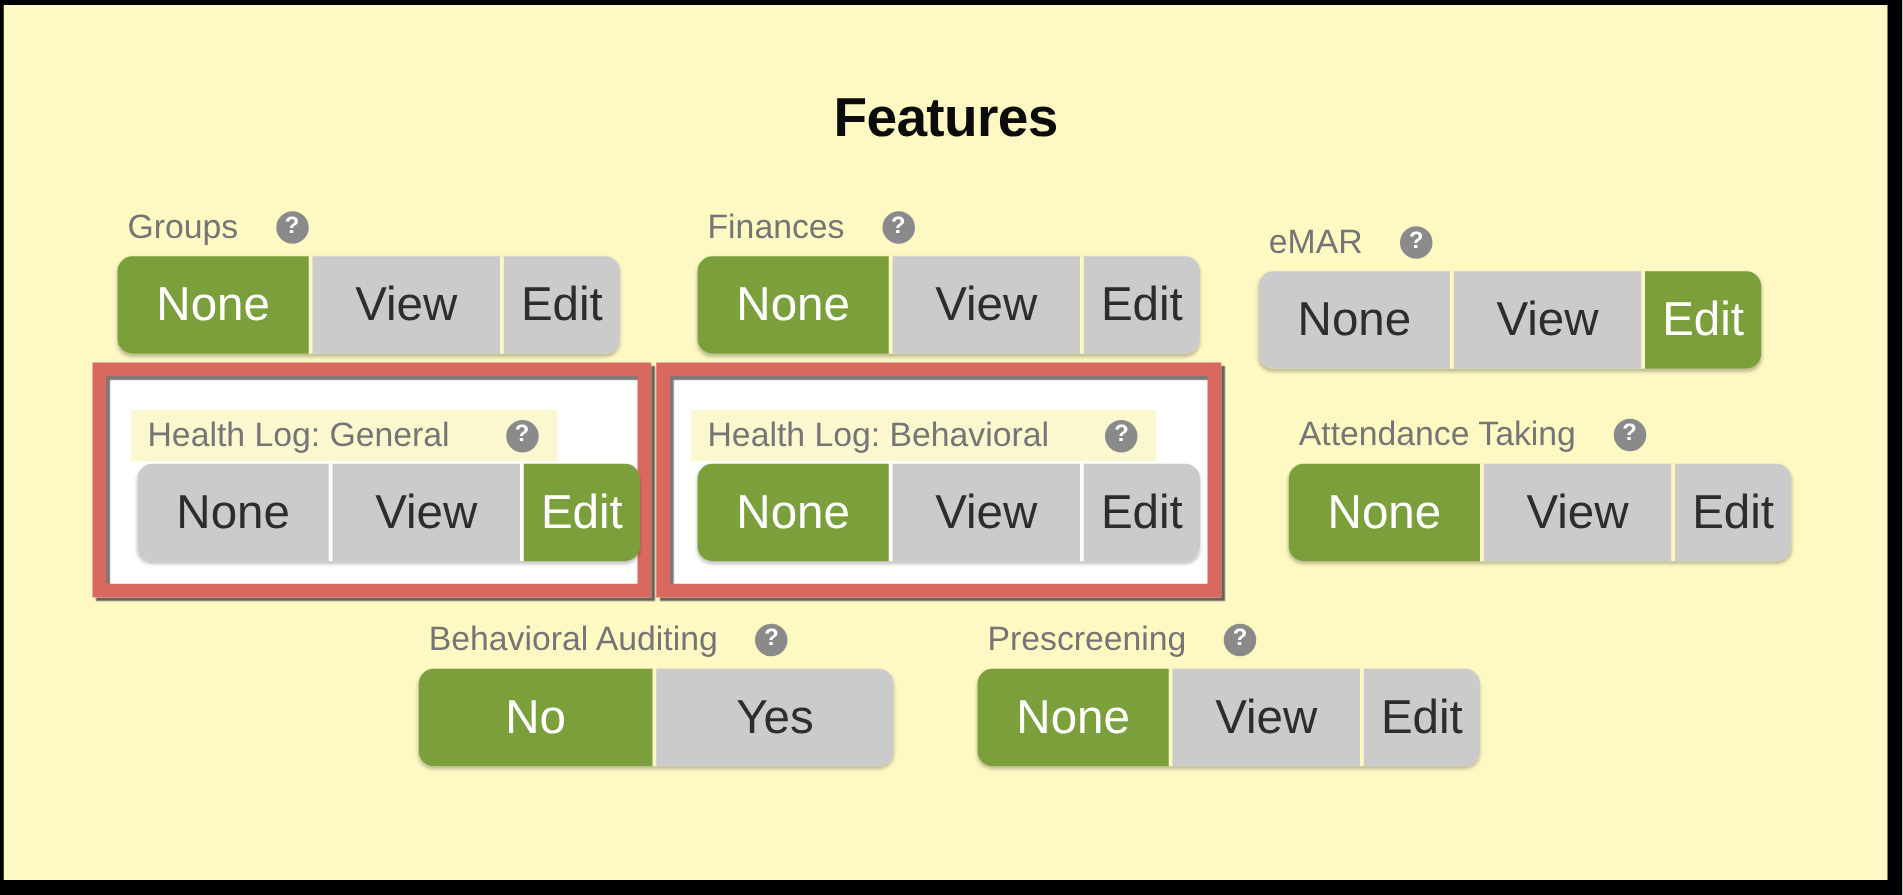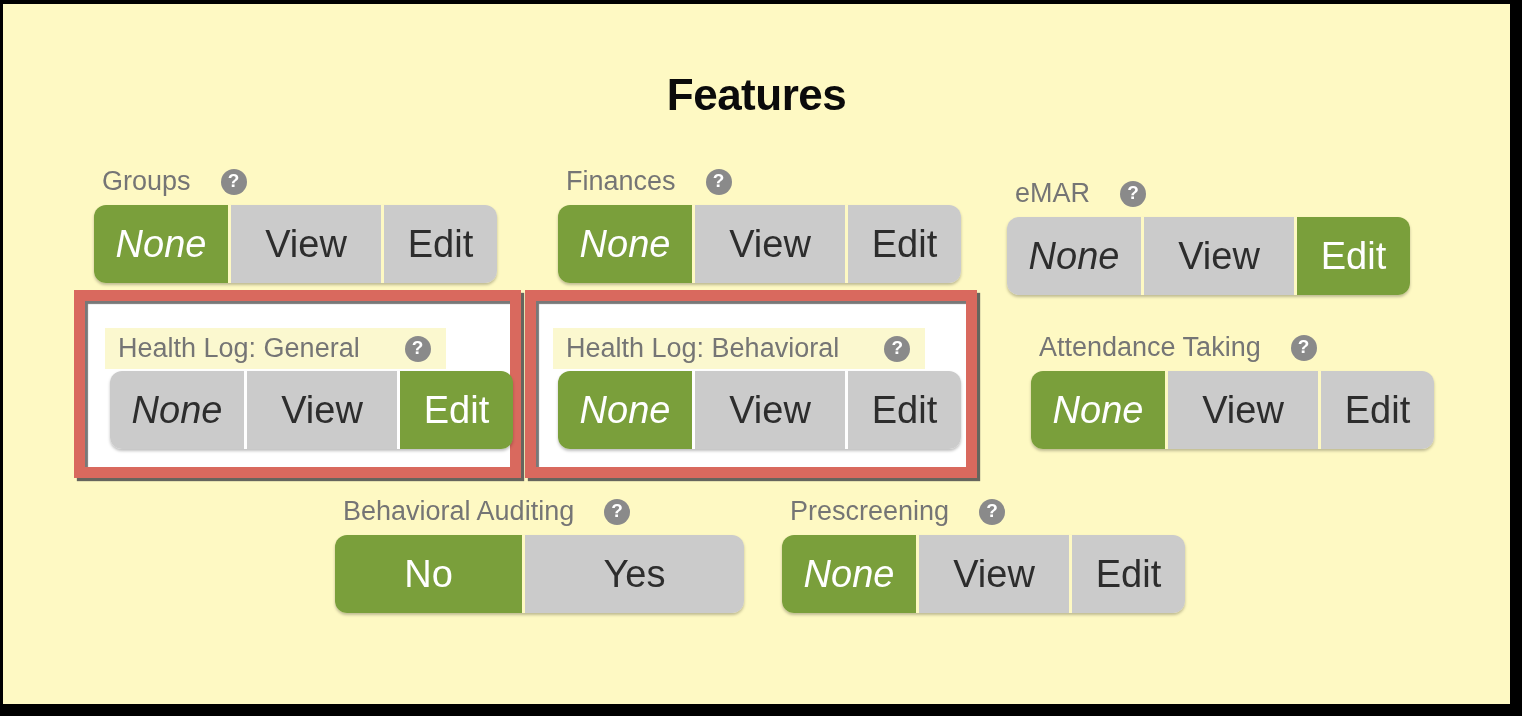--- a/index.html
+++ b/index.html
@@ -65,25 +65,25 @@
     display:flex; align-items:center; justify-content:center;
     background:var(--button-gray,#cbcbcb);
     color:var(--button-text,#2d2d2d);
     border:none; padding:0; margin:0;
     font-family:"Liberation Sans", sans-serif;
     font-size:38px; cursor:pointer;
   }
   .opt:first-child { border-radius:12px 0 0 12px; }
   .opt:last-child  { border-radius:0 12px 12px 0; }
   .opt.selected { background:var(--green,#7a9f3b); color:#ffffff; }
-  .w3 .opt:nth-child(1){ width:134px;font-style:italic; }
+  .w3 .opt:nth-child(1){ width:153px; }
   .w3 .opt:nth-child(2){ width:150px; }
-  .w3 .opt:nth-child(3){ width:113px; }
+  .w3 .opt:nth-child(3){ width:93px; }
   .w2 .opt:nth-child(1){ width:187px; }
-  .w2 .opt:nth-child(2){ width:219px; }
+  .w2 .opt:nth-child(2){ width:190px; }
 </style>
 </head>
 <body>
 
 <div class="page" style="--green: #7a9f3b; --button-gray: #cbcbcb; --button-text: #2d2d2d; --label-gray: #757575; --help-icon-bg: #8a8a8a; --highlight-yellow: #fbf8cf; --annotation-red: #d9695e;">
 
   <div class="page-title">Features</div>
 
   <div class="annotation-box" style="left:71px; top:286px; width:447px; height:188px;"></div>
   <div class="annotation-box" style="left:522px; top:286px; width:452px; height:188px;"></div>

